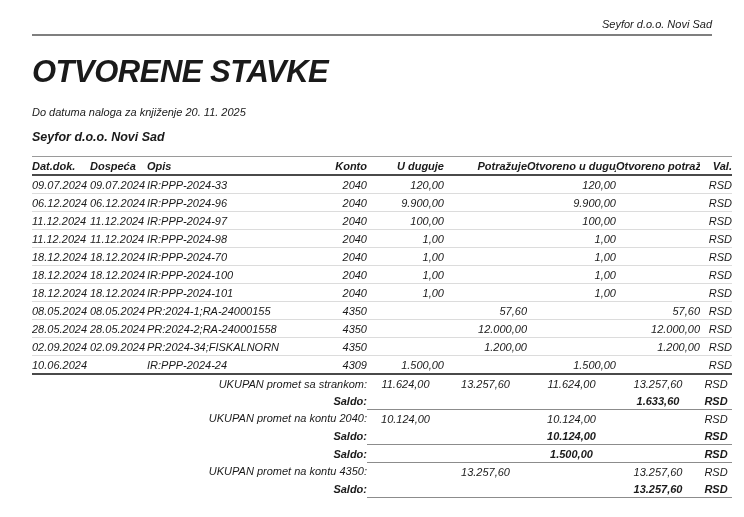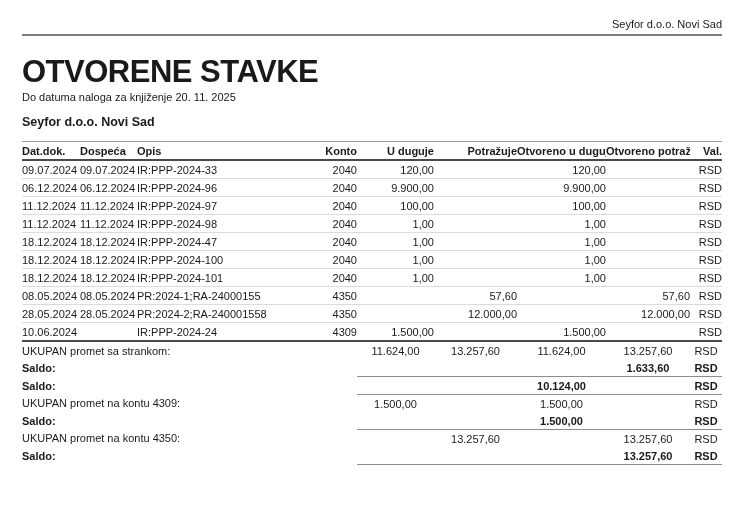--- a/index.html
+++ b/index.html
@@ -2,38 +2,38 @@
 <html><head>
 <meta charset="utf-8">
 <style>
   html, body { margin:0; padding:0; background:#ffffff; }
   body {
     width:744px; height:517px; overflow:hidden;
     font-family:"Liberation Sans", sans-serif;
     color:#1a1a1a;
     -webkit-font-smoothing:antialiased;
   }
-  .page { padding:0 22px; }
+  .page { padding:0 32px;font-style:italic; }
 
   .company-header {
     padding-top:18px;
     text-align:right;
     font-size:11px;
     line-height:13px;
   }
   .top-rule { margin-top:3px; border-bottom:2px solid #7f7f7f; }
 
   .report-title {
     margin:21px 0 0 0;
     font-size:31px;
     font-weight:bold;
     letter-spacing:-0.5px;
     line-height:30px;
   }
-  .report-subtitle { margin-top:4px; font-size:11px; line-height:13px; }
+  .report-subtitle { margin-top:19px; font-size:11px; line-height:13px; }
   .partner-name { margin-top:11px; font-size:12.5px; font-weight:bold; line-height:15px; }
 
   table.os-table {
     margin-top:11px;
     width:700px;
     border-collapse:collapse;
     table-layout:fixed;
     font-size:11px;
   }
   .os-table th, .os-table td {
@@ -48,21 +48,21 @@
   
   .w0{width:58px}.w1{width:57px}.w2{width:168px}.w3{width:52px}
   .w4{width:77px}.w5{width:83px}.w6{width:89px}.w7{width:84px}.w8{width:32px}
   
   .c0,.c1,.c2 { text-align:left; }
   .c3,.c4,.c5,.c6,.c7,.c8 { text-align:right; }
   .os-table tbody.data td { border-bottom:1px solid #dcdcdc; }
   .os-table tbody.data tr:last-child td { border-bottom:2px solid #4a4a4a; }
 
   tbody.summary td { border:none;text-align:center; }
-  tbody.summary .sum-label { text-align:left; }
+  tbody.summary .sum-label { text-align:right; }
   tbody.summary tr.bold td { font-weight:bold;margin-top:27px; }
   tbody.summary tr.underline td:not(.sum-label) { border-bottom:1px solid #8c8c8c; }
 </style>
 </head>
 <body>
 
 <div class="page">
 
   <div class="company-header">Seyfor d.o.o. Novi Sad</div>
   <div class="top-rule"></div>
@@ -139,21 +139,21 @@
           <td class="c3">2040</td>
           <td class="c4">1,00</td>
           <td class="c5"></td>
           <td class="c6">1,00</td>
           <td class="c7"></td>
           <td class="c8">RSD</td>
         </tr>
         <tr>
           <td class="c0">18.12.2024</td>
           <td class="c1">18.12.2024</td>
-          <td class="c2">IR:PPP-2024-47</td>
+          <td class="c2">IR:PPP-2024-70</td>
           <td class="c3">2040</td>
           <td class="c4">1,00</td>
           <td class="c5"></td>
           <td class="c6">1,00</td>
           <td class="c7"></td>
           <td class="c8">RSD</td>
         </tr>
         <tr>
           <td class="c0">18.12.2024</td>
           <td class="c1">18.12.2024</td>
@@ -189,20 +189,31 @@
         </tr>
         <tr>
           <td class="c0">28.05.2024</td>
           <td class="c1">28.05.2024</td>
           <td class="c2">PR:2024-2;RA-240001558</td>
           <td class="c3">4350</td>
           <td class="c4"></td>
           <td class="c5">12.000,00</td>
           <td class="c6"></td>
           <td class="c7">12.000,00</td>
+          <td class="c8">RSD</td>
+        </tr>
+        <tr>
+          <td class="c0">02.09.2024</td>
+          <td class="c1">02.09.2024</td>
+          <td class="c2">PR:2024-34;FISKALNORN</td>
+          <td class="c3">4350</td>
+          <td class="c4"></td>
+          <td class="c5">1.200,00</td>
+          <td class="c6"></td>
+          <td class="c7">1.200,00</td>
           <td class="c8">RSD</td>
         </tr>
         <tr>
           <td class="c0">10.06.2024</td>
           <td class="c1"></td>
           <td class="c2">IR:PPP-2024-24</td>
           <td class="c3">4309</td>
           <td class="c4">1.500,00</td>
           <td class="c5"></td>
           <td class="c6">1.500,00</td>
@@ -220,33 +231,33 @@
           <td class="c8">RSD</td>
         </tr>
         <tr class="bold underline">
           <td colspan="4" class="sum-label">Saldo:</td>
           <td class="c4"></td>
           <td class="c5"></td>
           <td class="c6"></td>
           <td class="c7">1.633,60</td>
           <td class="c8">RSD</td>
         </tr>
-        <tr class="bold underline">
-          <td colspan="4" class="sum-label">Saldo:</td>
-          <td class="c4"></td>
+        <tr>
+          <td colspan="4" class="sum-label">UKUPAN promet na kontu 2040:</td>
+          <td class="c4">10.124,00</td>
           <td class="c5"></td>
           <td class="c6">10.124,00</td>
           <td class="c7"></td>
           <td class="c8">RSD</td>
         </tr>
-        <tr>
-          <td colspan="4" class="sum-label">UKUPAN promet na kontu 4309:</td>
-          <td class="c4">1.500,00</td>
-          <td class="c5"></td>
-          <td class="c6">1.500,00</td>
+        <tr class="bold underline">
+          <td colspan="4" class="sum-label">Saldo:</td>
+          <td class="c4"></td>
+          <td class="c5"></td>
+          <td class="c6">10.124,00</td>
           <td class="c7"></td>
           <td class="c8">RSD</td>
         </tr>
         <tr class="bold underline">
           <td colspan="4" class="sum-label">Saldo:</td>
           <td class="c4"></td>
           <td class="c5"></td>
           <td class="c6">1.500,00</td>
           <td class="c7"></td>
           <td class="c8">RSD</td>

